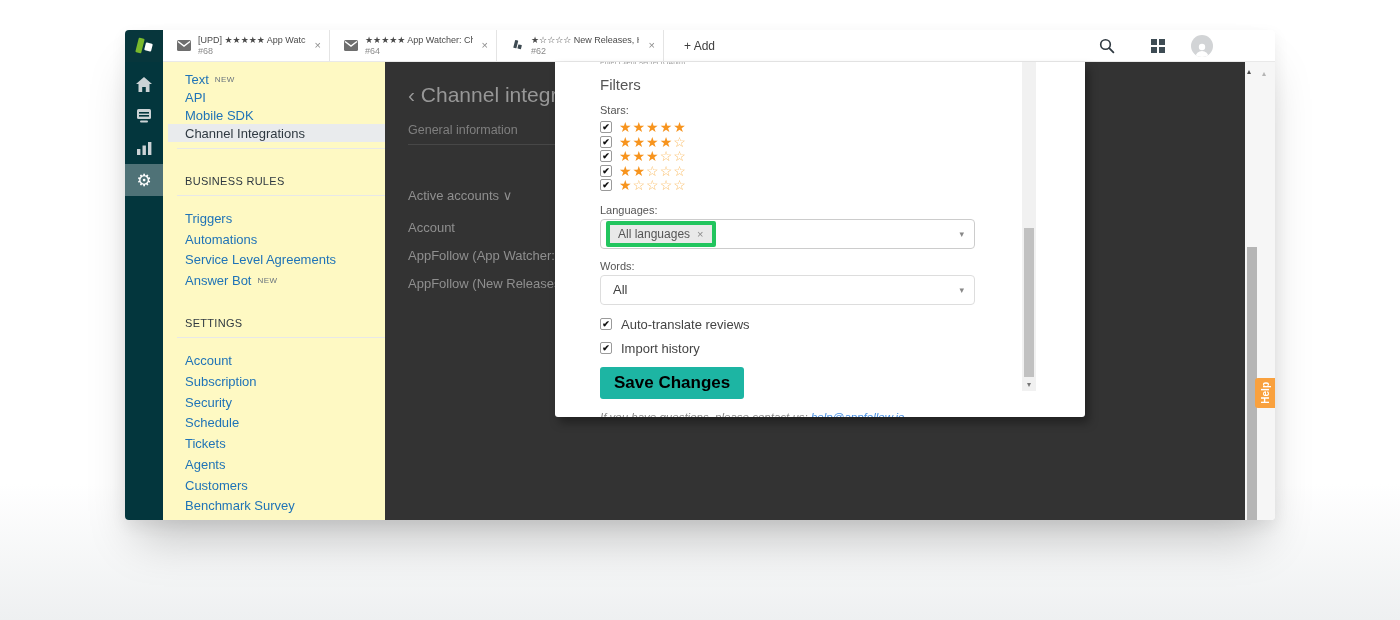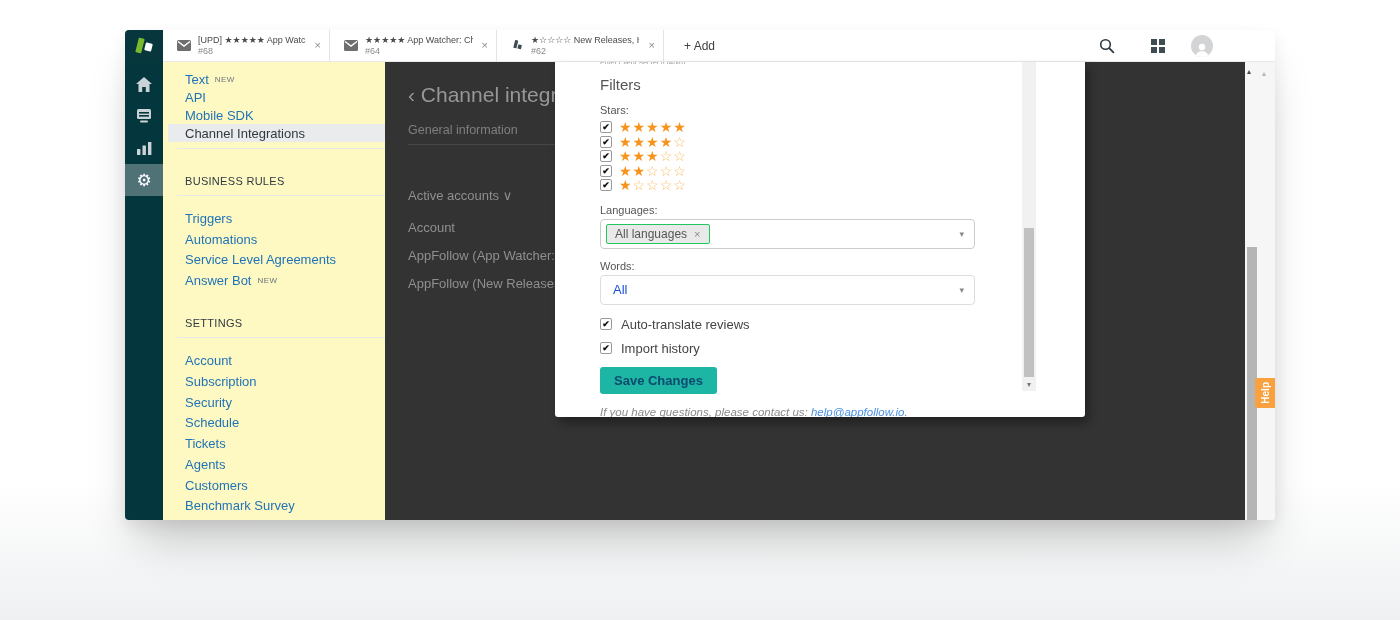--- a/index.html
+++ b/index.html
@@ -75,29 +75,29 @@
   .star-rows { margin-top:4px; }
   .star-row { display:flex; align-items:center; gap:7px; height:14.5px; }
   .cbx { width:12px; height:12px; border:1px solid #9a9a9a; border-radius:2px; background:#fff;
     display:flex; align-items:center; justify-content:center; font-size:9px; font-weight:bold; color:#111; flex:0 0 12px; cursor:pointer; }
   .stars { font-size:14px; letter-spacing:1px; line-height:14px; white-space:nowrap; }
   .stars .full { color:#f7941e; }
   .stars .empty { color:#f9bb63; }
   .sel-box { position:relative; margin-top:3px; height:30px; border:1px solid #cccccc; border-radius:4px; background:#fff;
     display:flex; align-items:center; cursor:pointer; }
   .sel-box.lighter { border-color:#dddddd; }
-  .tagpill { margin-left:5px; background:#e9e9e9; border:1px solid #22c55e; border-radius:2px;
+  .tagpill { margin-left:5px; background:#e9e9e9; border:4px solid #22c55e; border-radius:2px;
     font-size:12px; color:#555; padding:2px 8px; display:flex; align-items:center; gap:7px; }
   .tag-x { color:#8b8b8b; font-size:11px; cursor:pointer; }
-  .sel-val { margin-left:12px; font-size:13px; color:#1d4ed8; }
+  .sel-val { margin-left:12px; font-size:13px; color:#404040; }
   .caret { position:absolute; right:10px; top:9px; font-size:9px; color:#888; }
   .m-check { display:flex; align-items:center; gap:9px; font-size:13px; color:#444; margin-top:12px; }
   .m-check + .m-check { margin-top:9px; }
-  .save-btn { margin-top:11px; display:inline-block; background:#1db5a3; color:#0c4a6e; font-weight:bold;
-    font-size:13px; padding:6px 14px; border-radius:3px; border:none; cursor:pointer; }
+  .save-btn { margin-top:11px; display:inline-block; background:#1db5a3; color:#000000; font-weight:bold;
+    font-size:17px; padding:6px 14px; border-radius:3px; border:none; cursor:pointer; }
   .m-footer { margin-top:12px; font-size:11.5px; color:#8a8a8a; white-space:nowrap;font-style:italic; }
   .m-footer a { color:#4a90e2; text-decoration:none; cursor:pointer; }
   .m-scroll { position:absolute; top:0; right:49px; width:14px; height:329px; background:#f1f1f1; }
   .m-scroll .thumb { position:absolute; left:2px; width:10px; top:166px; height:149px; background:#c1c1c1; }
   .m-scroll .down { position:absolute; bottom:2px; left:0; width:14px; text-align:center; font-size:8px; color:#777; }
   
   .rstrip { position:absolute; left:1120px; top:32px; width:30px; height:458px; background:#f6f6f6; border-radius:0 0 4px 0; }
   .rstrip .a1 { position:absolute; left:2px; top:5px; font-size:8px; color:#4d4d4d; }
   .rstrip .a2 { position:absolute; left:17px; top:7px; font-size:8px; color:#b5b5b5; }
   .rstrip .thumb { position:absolute; left:2px; width:10px; top:185px; height:273px; background:#b5b5b5; }

